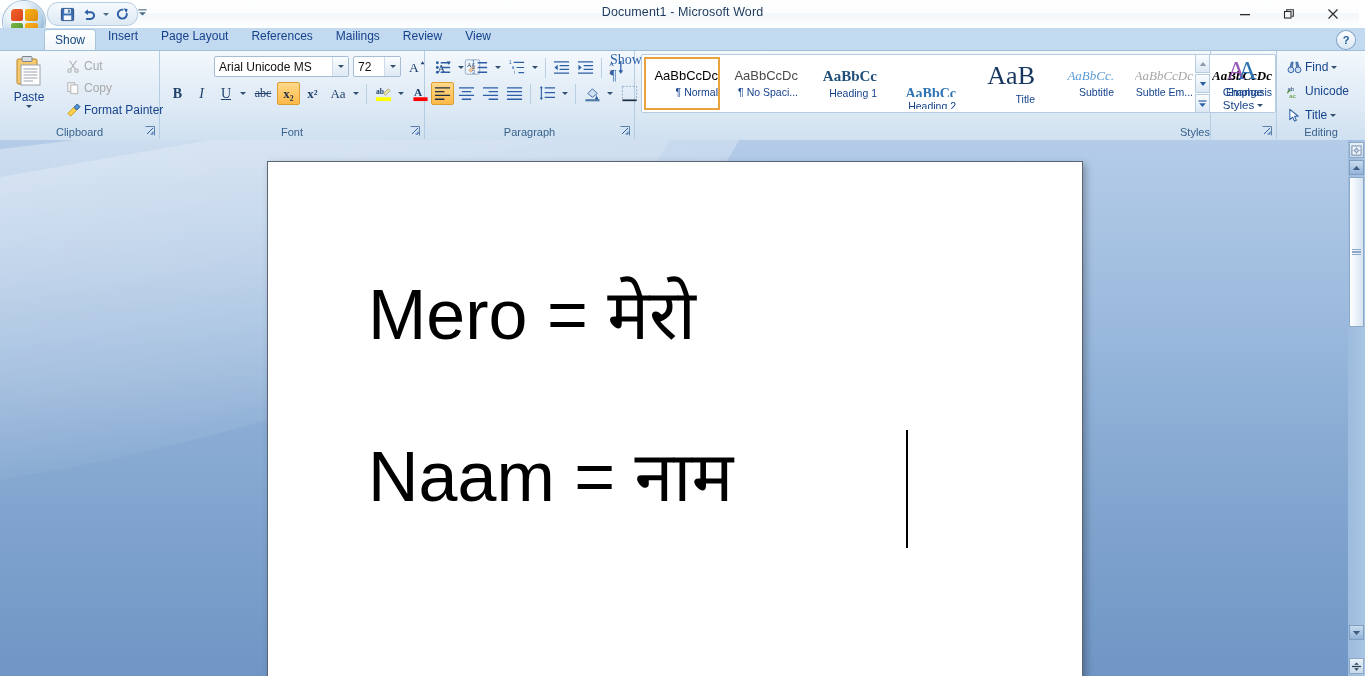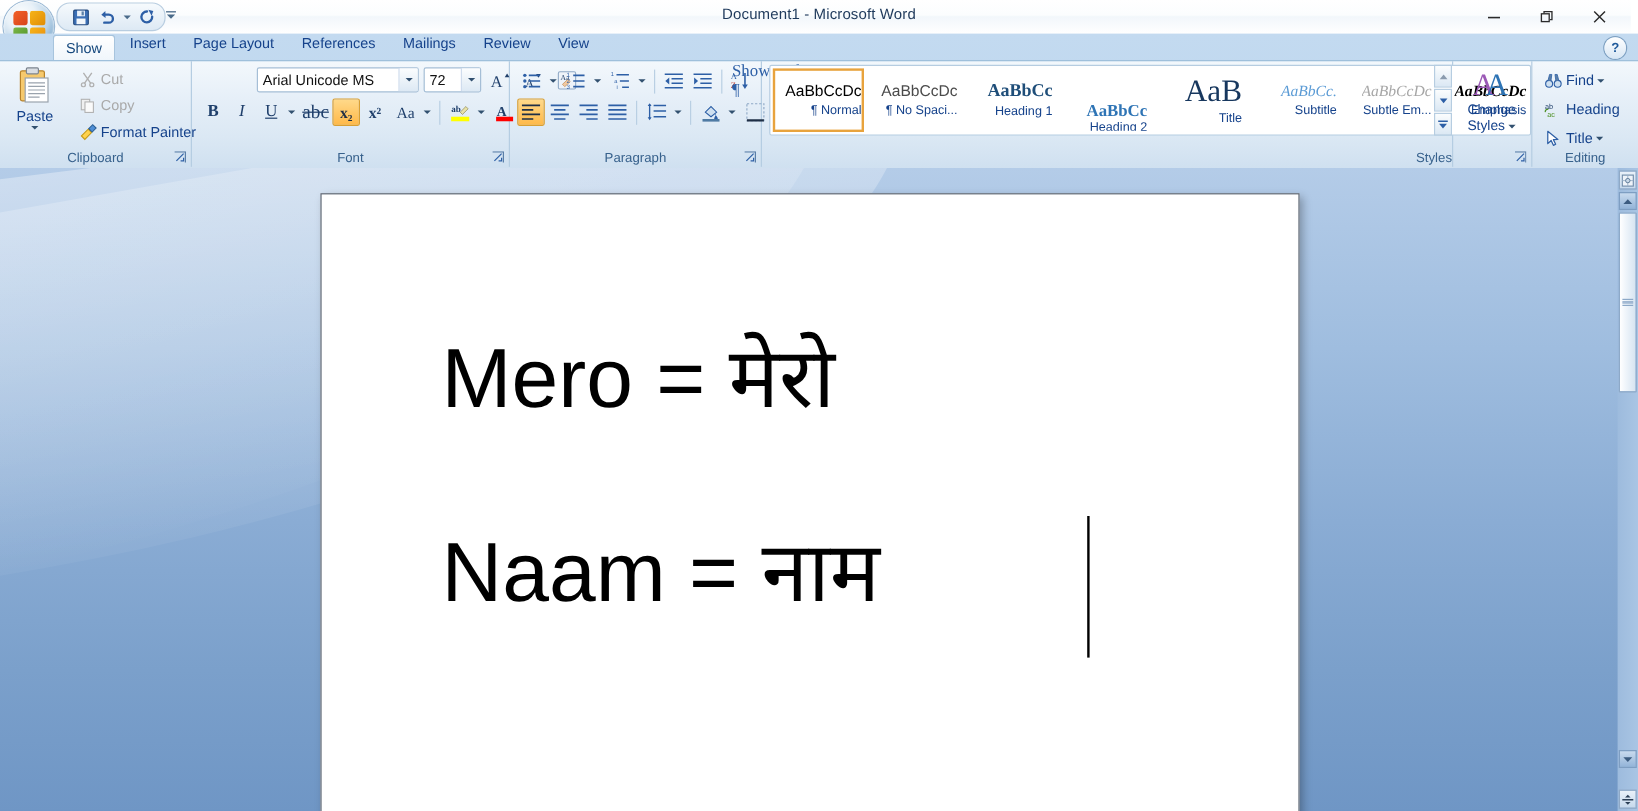--- a/index.html
+++ b/index.html
@@ -471,21 +471,21 @@
           </div>
           <div class="splitbtn">
             <span class="part" style="width:22px;">
               <span style="font-family:'Liberation Serif',serif;text-decoration:underline;font-size:14px;color:#1f3f6b;">U</span>
             </span>
             <span class="part" style="width:11px;">
                 <span class="caret-dn"></span>
               </span>
           </div>
           <div class="sqbtn" style="width:26px;">
-            <span style="font-family:'Liberation Serif',serif;text-decoration:line-through;font-size:16px;color:#1f3f6b;">abc</span>
+            <span style="font-family:'Liberation Serif',serif;text-decoration:line-through;font-size:12px;color:#1f3f6b;">abc</span>
           </div>
           <div class="sqbtn active">
             <span style="font-family:'Liberation Serif',serif;font-weight:bold;font-size:13px;color:#1f2f46;">x₂</span>
           </div>
           <div class="sqbtn">
             <span style="font-family:'Liberation Serif',serif;font-weight:bold;font-size:13px;color:#1f3f6b;">x²</span>
           </div>
           <div class="splitbtn">
             <span class="part" style="width:24px;">
               <span style="font-family:'Liberation Serif',serif;font-size:13px;color:#1f3f6b;">Aa</span>
@@ -798,21 +798,21 @@
             <span class="caret-dn"></span>
           </div>
           <div class="rbtn">
             <span class="icobox">
               <svg width="15" height="15" viewBox="0 0 16 16">
                 <text x="0.5" y="7" font-family="Liberation Sans, sans-serif" font-size="6.5" fill="#1f3f6b">ab</text>
                 <text x="2.5" y="14.5" font-family="Liberation Sans, sans-serif" font-size="6.5" fill="#4f9126">ac</text>
                 <path d="M0.5 10 a3 3 0 0 1 3 -2.6" fill="none" stroke="#4f9126" stroke-width="1.2"></path>
               </svg>
             </span>
-            <span>Heading</span>
+            <span>Unicode</span>
           </div>
           <div class="rbtn">
             <span class="icobox">
               <svg width="15" height="15" viewBox="0 0 16 16">
                 <path d="M3 1.5 L3 12.5 L6 9.7 L8 14 L10 13 L8 8.9 L12 8.8 Z" fill="#ffffff" stroke="#2d5fa6" stroke-width="1.1" stroke-linejoin="round"></path>
               </svg>
             </span>
             <span>Title</span>
             <span class="caret-dn"></span>
           </div>

